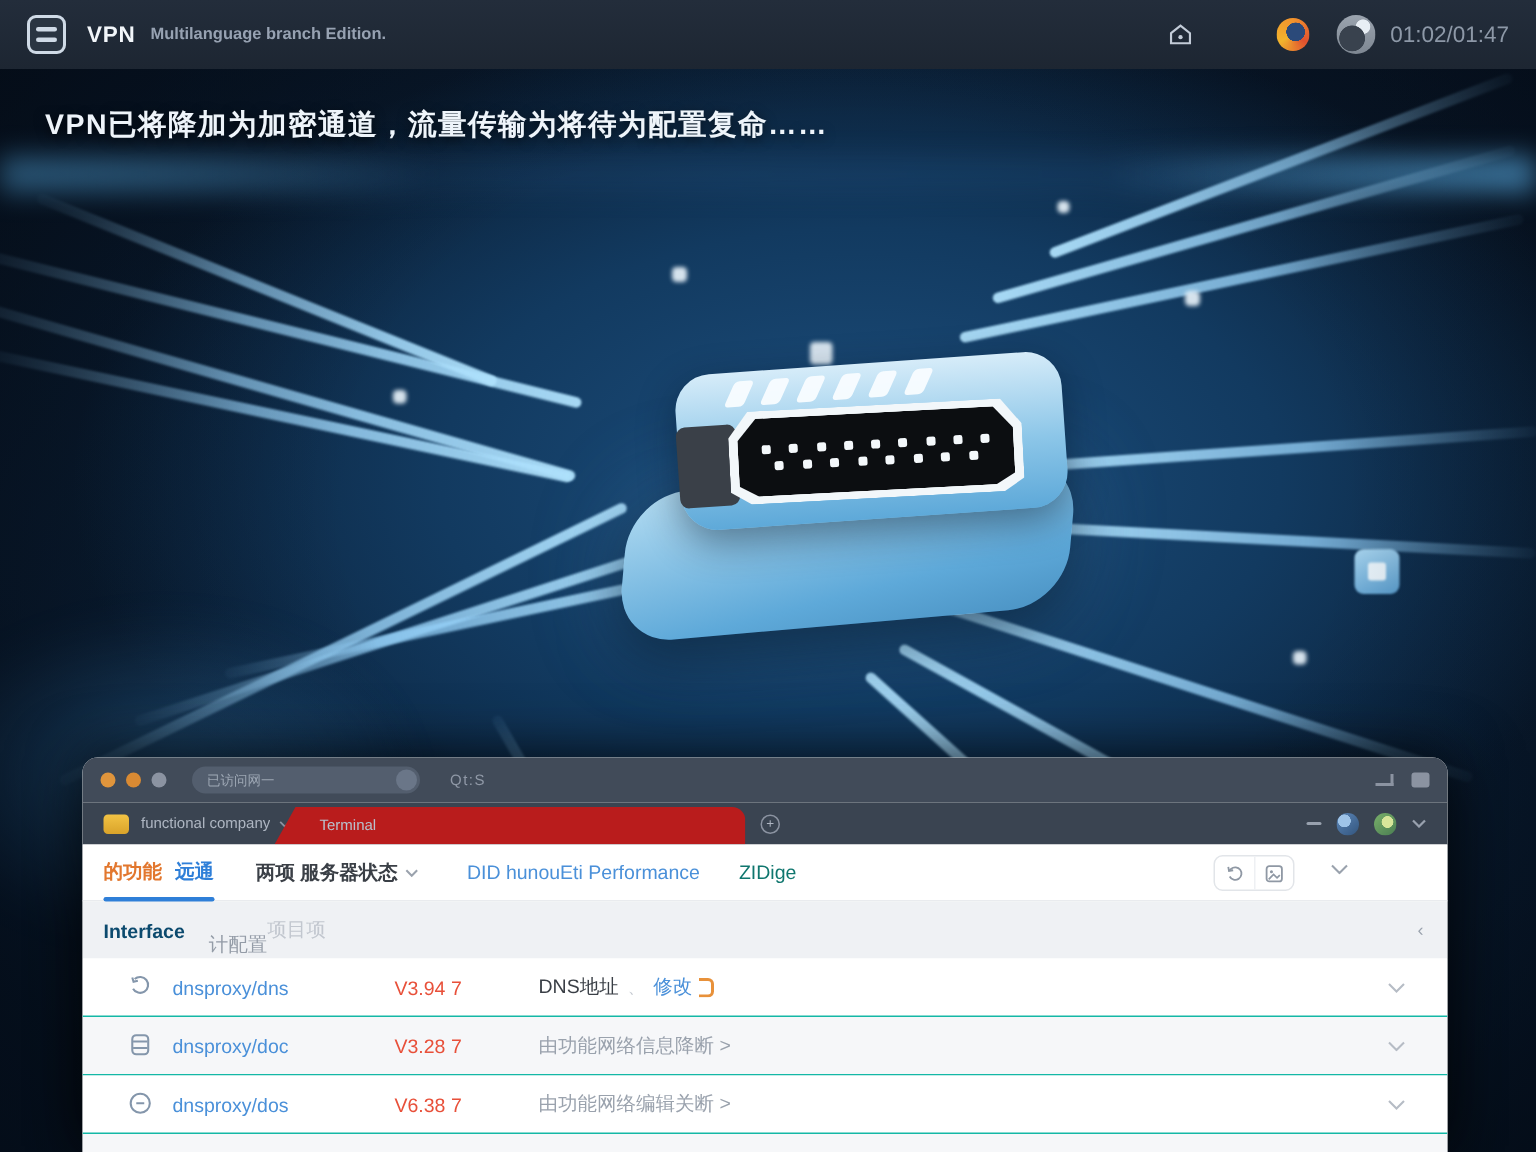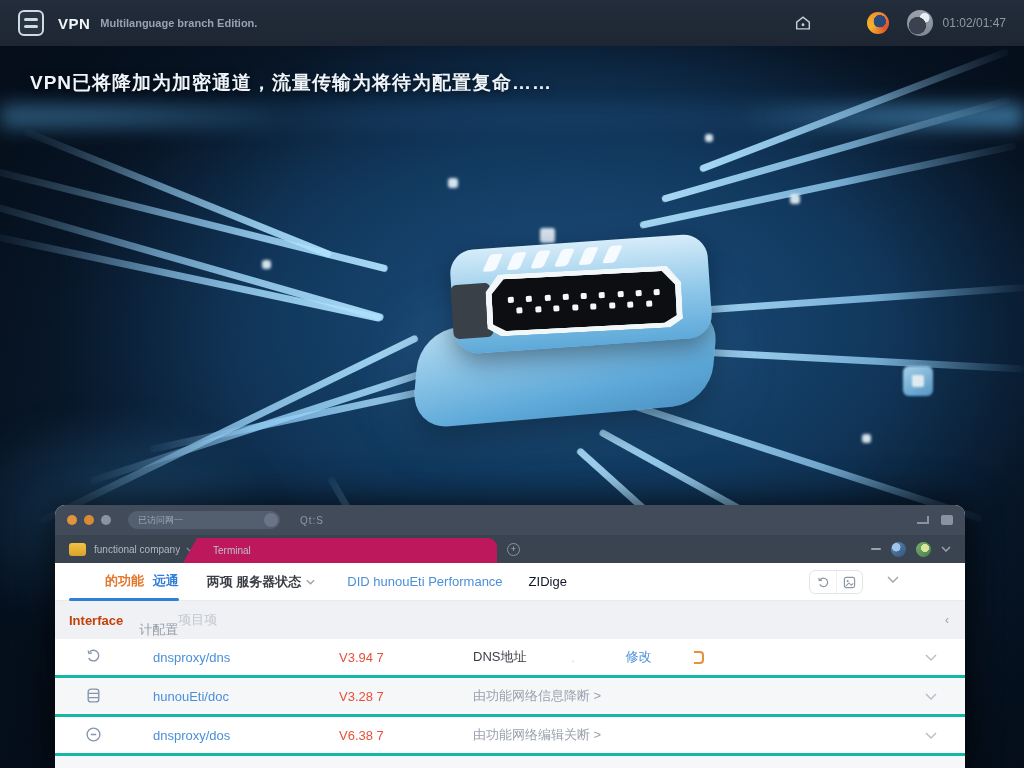--- a/index.html
+++ b/index.html
@@ -19,21 +19,21 @@
   .h-icon { width:20px; height:20px; display:flex; align-items:center; justify-content:center; }
   .hamburger { display:flex; flex-direction:column; gap:3px; width:18px; }
   .hamburger i { height:3px; background:#c3ccd8; border-radius:2px; }
   .ff-circle { width:22px; height:22px; border-radius:50%;
     background: radial-gradient(circle at 58% 42%, #2b4a7a 0 34%, rgba(0,0,0,0) 35%),
                 conic-gradient(#f2932d,#e0512f,#f2b42d,#f2932d); }
   .avatar { width:26px; height:26px; border-radius:50%;
     background: radial-gradient(circle at 40% 60%, #39424e 0 38%, rgba(0,0,0,0) 40%),
                 radial-gradient(circle at 68% 30%, #e8eef4 0 18%, rgba(0,0,0,0) 20%),
                 linear-gradient(180deg,#9aa3ae,#7e8792); }
-  .clock-text { color:#8d98a7; font-size:12px; margin-left:-8px; }
+  .clock-text { color:#8d98a7; font-size:15px; margin-left:-8px; }
 
   
   .hero { position:absolute; top:46px; left:0; width:1024px; height:722px; overflow:hidden;
     background:
       radial-gradient(ellipse 700px 420px at 56% 38%, #1d4f7e 0%, #123a60 40%, rgba(0,0,0,0) 75%),
       radial-gradient(ellipse 900px 700px at 50% 60%, #0e2c4c 0%, #081627 70%, #050e1b 100%); }
   .streak-top { position:absolute; left:0; top:58px; width:1024px; height:24px;
     background:linear-gradient(90deg, rgba(90,180,240,.85), rgba(60,130,200,.12) 28%, rgba(60,130,200,.10) 72%, rgba(95,185,245,.9));
     filter:blur(9px); }
   .glow-bl { position:absolute; left:-60px; bottom:140px; width:340px; height:220px;
@@ -87,56 +87,56 @@
   .qts { margin-left:20px; color:#8f98a6; font-size:10px; letter-spacing:1px; }
   .tb-icons { margin-left:auto; display:flex; align-items:center; gap:12px; }
   .tb-ic1 { width:12px; height:8px; border-bottom:2px solid #8b93a1; border-right:2px solid #8b93a1; }
   .tb-ic2 { width:12px; height:10px; background:#8b93a1; border-radius:2px; }
 
   .tabbar { height:28px; background:#3a4451; position:relative; display:flex; align-items:center; }
   .yellow-app { width:17px; height:13px; background:linear-gradient(#f2c344,#d9a32a); border-radius:3px;
     margin:0 8px 0 14px; }
   .tab1-label { color:#aeb6c2; font-size:10px; max-width:95px; white-space:nowrap; overflow:hidden; }
   .tab1-chev { margin-left:6px; }
-  .active-tab { position:absolute; left:128px; top:3px; width:314px; height:25px; background:#be185d;
+  .active-tab { position:absolute; left:128px; top:3px; width:314px; height:25px; background:#b91c1c;
     border-radius:9px 9px 0 0; clip-path:polygon(14px 0, 100% 0, 100% 100%, 0 100%);
     color:#b9c1cd; font-size:10px; line-height:25px; padding-left:30px; }
   .plus-circle { position:absolute; left:452px; top:8px; width:13px; height:13px; border-radius:50%;
     border:1px solid #8b93a1; color:#aeb6c2; font-size:9px; line-height:11px; text-align:center; }
   .tabbar-right { position:absolute; right:14px; top:0; height:28px; display:flex; align-items:center; gap:10px; }
   .minus { width:10px; height:2px; background:#98a1ae; border-radius:1px; }
   .circ-blue { width:15px; height:15px; border-radius:50%;
     background:radial-gradient(circle at 35% 35%, #9fc4e8 0 30%, rgba(0,0,0,0) 32%), linear-gradient(140deg,#5d87b8,#32557e); }
   .circ-green { width:15px; height:15px; border-radius:50%;
     background:radial-gradient(circle at 60% 40%, #d8e69a 0 30%, rgba(0,0,0,0) 32%), linear-gradient(140deg,#79b06a,#4a7d52); }
 
   .chev-svg { display:block; }
 
   .navrow { height:38px; background:#fff; border-bottom:1px solid #e9ebee; display:flex;
     align-items:center; padding:0 14px; position:relative; }
   .nav-tab1 { font-size:13px; font-weight:bold; position:relative; padding-bottom:2px; }
-  .nav-tab1 .p1 { color:#e2772e;margin-left:36px; } .nav-tab1 .p2 { color:#2f7fd8; margin-left:5px; }
+  .nav-tab1 .p1 { color:#e2772e; } .nav-tab1 .p2 { color:#2f7fd8; margin-left:5px; }
   .nav-underline { position:absolute; left:0; bottom:-9px; width:100%; height:3px; background:#2f7fd8; border-radius:2px; }
   .nav-tab2 { margin-left:28px; color:#3a3f46; font-size:13px; font-weight:bold; display:flex; align-items:center; gap:5px; }
   .nav-tab3 { margin-left:32px; color:#4a90d9; font-size:13px; }
-  .nav-tab4 { margin-left:26px; color:#0f172a; font-size:13px; }
+  .nav-tab4 { margin-left:26px; color:#0f766e; font-size:13px; }
   .nav-right-group { position:absolute; right:102px; top:7px; height:24px; border:1px solid #e2e5e9;
     border-radius:6px; display:flex; align-items:center; }
   .nav-right-group .cell { width:26px; height:22px; display:flex; align-items:center; justify-content:center; }
   .nav-right-group .cell + .cell { border-left:1px solid #eef0f3; }
   .nav-collapse { position:absolute; right:66px; top:13px; }
 
   .section-header { height:38px; background:#eff1f4; display:flex; align-items:center; padding:0 14px; font-size:13px; }
-  .sec-title { color:#c2410c; font-weight:bold; }
+  .sec-title { color:#0c4a6e; font-weight:bold; }
   .sec-sub1 { color:#949ca7; margin-left:16px;margin-top:20px; }
   .sec-sub2 { color:#c2c7cf; }
   .sec-chev { margin-left:auto; padding-right:2px; color:#9aa2ad; font-size:12px; }
 
-  .row { height:39px; display:flex; align-items:center; padding:0 28px 0 14px; border-bottom:3px solid #14b8a6;
-    font-size:13px; background:#fff;gap:38px; }
+  .row { height:39px; display:flex; align-items:center; padding:0 28px 0 14px; border-bottom:1px solid #14b8a6;
+    font-size:13px; background:#fff; }
   .row.alt { background:#f6f7f9; }
   .row-icon { width:18px; height:18px; margin:0 12px 0 16px; flex:none; }
   .row-name { color:#4a90d9; width:148px; flex:none; }
   .row-version { color:#e8503a; width:96px; flex:none; }
   .row-desc-dark { color:#3a3f46; }
   .row-desc-gray { color:#9aa2ad;text-align:right; }
   .row-sep { color:#c2c7cf; margin:0 6px; font-size:11px; }
   .row-link { color:#4a90d9; }
   .bracket { display:inline-block; width:10px; height:13px; border:2px solid #e8913a; border-left:none;
     border-radius:0 4px 4px 0; margin-left:5px; vertical-align:-2px; }
@@ -346,21 +346,21 @@
   </div>
 
   <div class="row alt">
     <span class="row-icon">
       <svg width="17" height="17" viewBox="0 0 16 16">
           <rect x="3" y="2" width="10" height="12" rx="2.5" fill="none" stroke="#8496ab" stroke-width="1.3"></rect>
           <line x1="3.5" y1="6" x2="12.5" y2="6" stroke="#8496ab" stroke-width="1.2"></line>
           <line x1="3.5" y1="10" x2="12.5" y2="10" stroke="#8496ab" stroke-width="1.2"></line>
         </svg>
     </span>
-    <span class="row-name">hunouEti/doc</span>
+    <span class="row-name">dnsproxy/doc</span>
     <span class="row-version">V3.28 7</span>
     <span class="row-desc-gray">由功能网络信息降断 &gt;</span>
     <span class="row-chev">
       <svg class="chev-svg" width="12" height="7" viewBox="0 0 12 7">
           <polyline points="1,1 6,6 11,1" fill="none" stroke="#b6bcc5" stroke-width="1.4"></polyline>
         </svg>
     </span>
   </div>
 
   <div class="row">

